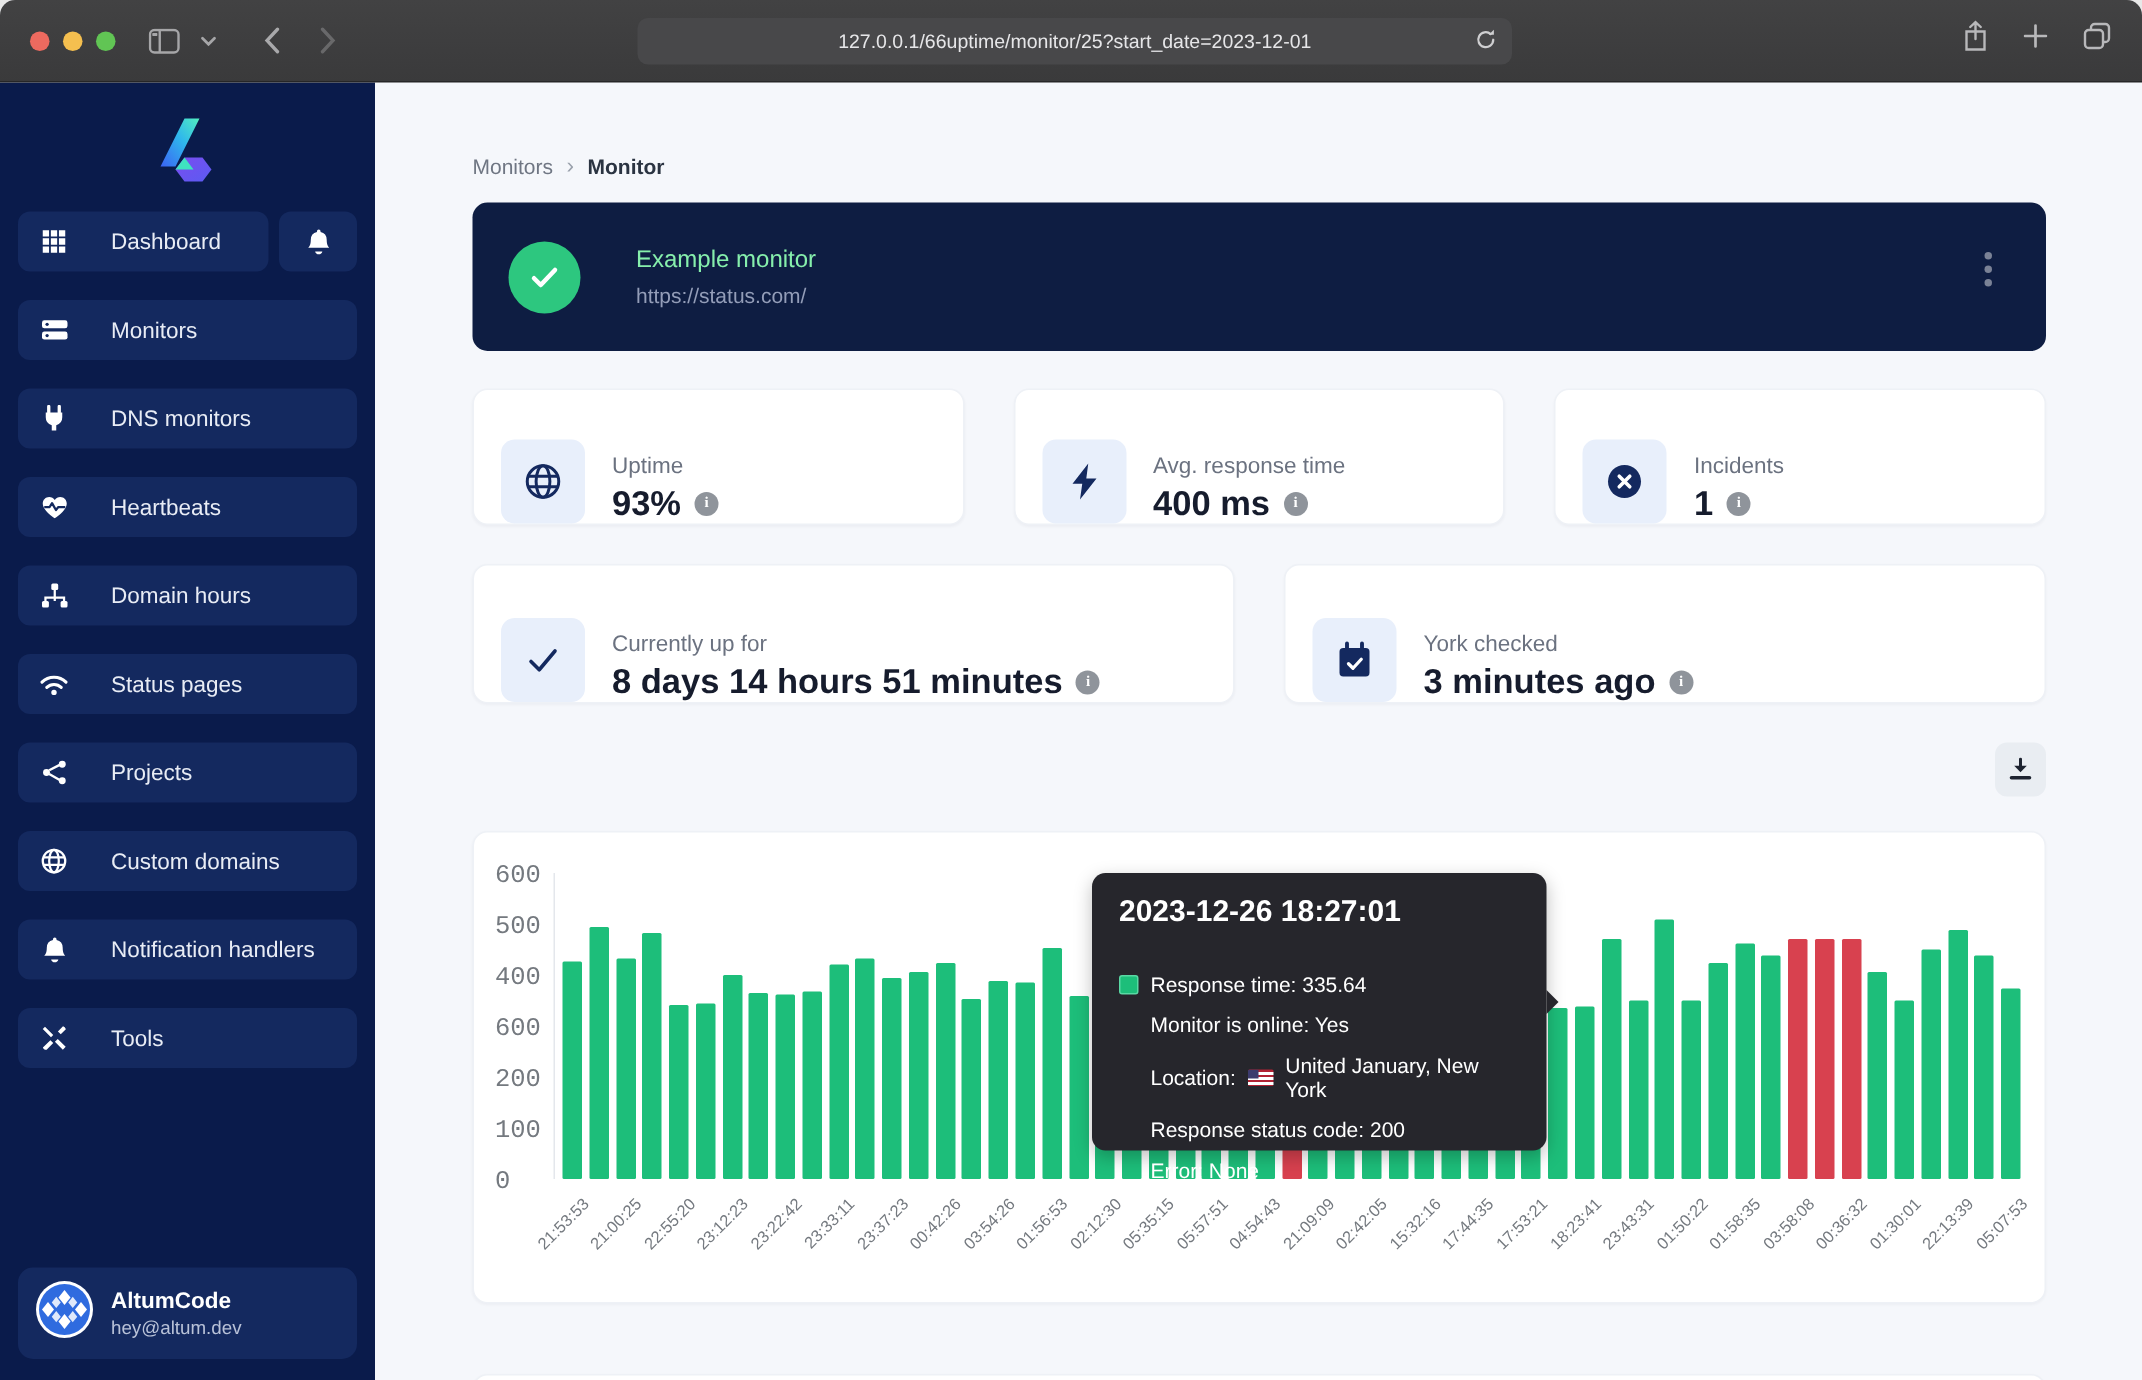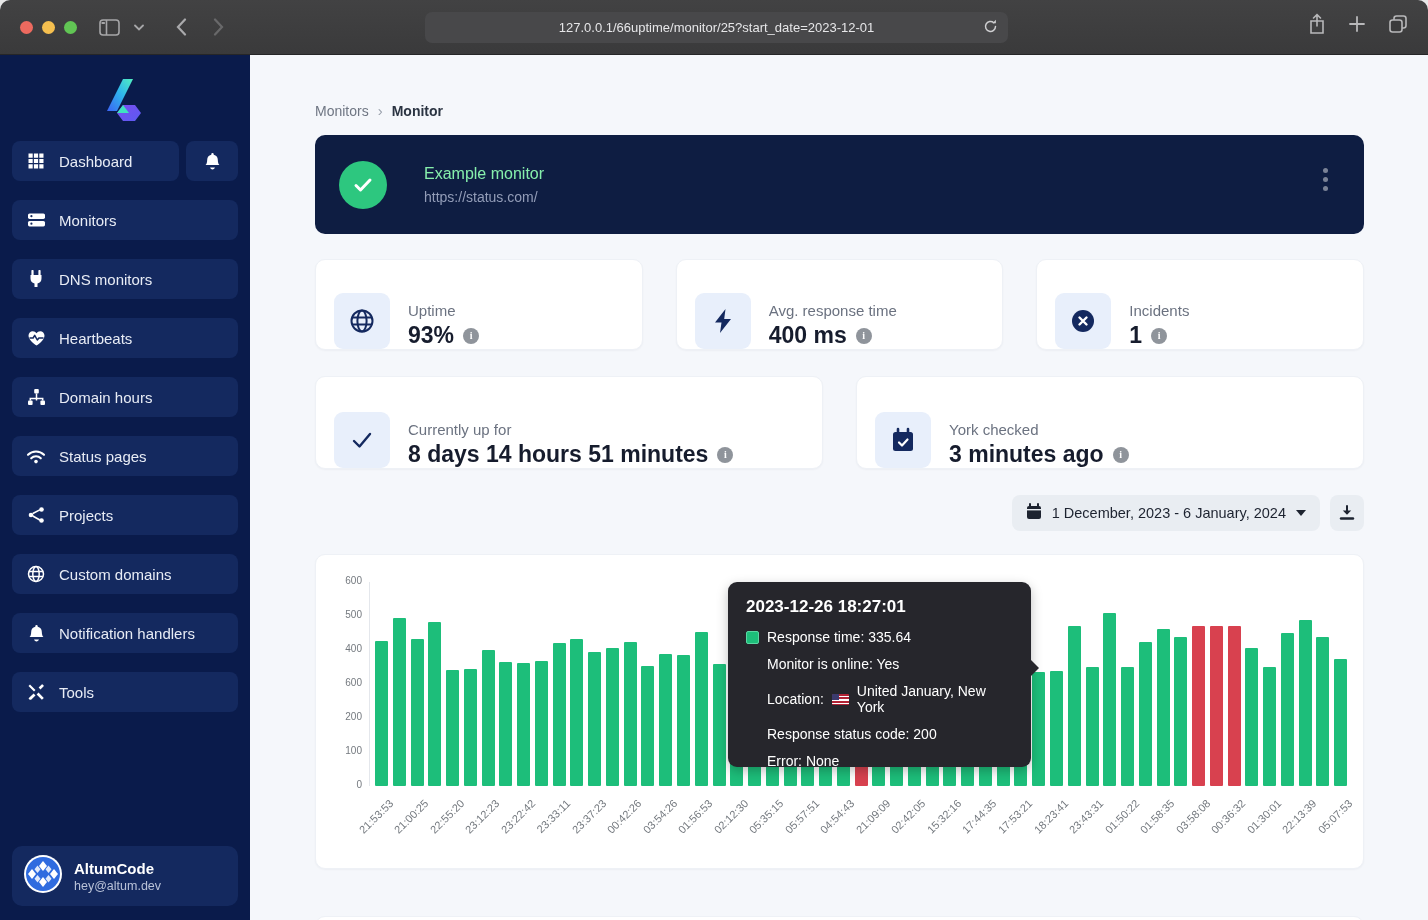--- a/index.html
+++ b/index.html
@@ -17,21 +17,21 @@
   .fwd{ opacity:.4; }
   .url-pill { position:absolute; left:425px; top:12px; width:583px; height:31px; background:#48484a; border-radius:7px; display:flex; align-items:center; justify-content:center; color:#e6e6e8; font-size:13px; }
   .url-pill .reload { position:absolute; right:9px; top:6px; }
   .right-cluster { position:absolute; right:20px; top:13px; display:flex; gap:23px; align-items:center; }
 
   
   .app { display:flex; height:865px; }
   .sidebar { width:250px; background:#0a1b4b; display:flex; flex-direction:column; padding:14px 12px 14px; flex-shrink:0; }
   .logo-wrap { display:flex; justify-content:center; padding:6px 0 18px; }
   .nav-row { display:flex; gap:7px; margin-bottom:19px; }
-  .nav-item { display:flex; align-items:center; gap:13px; height:40px; background:#14295f; border-radius:8px; padding:0 14px; color:#e8ecf5; font-size:15px; cursor:pointer; flex:1; }
+  .nav-item { display:flex; align-items:center; gap:28px; height:40px; background:#14295f; border-radius:8px; padding:0 14px; color:#e8ecf5; font-size:15px; cursor:pointer; flex:1; }
   .nav-item .ni { width:20px; display:flex; justify-content:center; }
   .nav-bell { width:52px; height:40px; background:#14295f; border-radius:8px; display:flex; align-items:center; justify-content:center; flex:none; }
   .user-card { margin-top:auto; background:#14295f; border-radius:10px; padding:9px 12px; display:flex; align-items:center; gap:12px; }
   .user-name { color:#fff; font-size:15px; font-weight:700; }
   .user-mail { color:#b9c2d8; font-size:12.5px; margin-top:2px; }
 
   .main { flex:1; padding:47px 64px 0 65px; overflow:hidden; background:#f5f7fb; }
 
   .breadcrumb { display:flex; align-items:center; gap:9px; font-size:14px; margin-bottom:16px; }
   .bc-parent{ color:#6f7683; } .bc-sep{ color:#9aa1ac; font-size:15px; } .bc-current{ color:#2b3442; font-weight:600; }
@@ -53,27 +53,27 @@
   .stat-value { color:#161c2d; font-size:23px; font-weight:700; }
   .info-dot { width:16px; height:16px; border-radius:50%; background:#8f949b; color:#fff; font-size:10px; font-weight:700; display:flex; align-items:center; justify-content:center; font-family:"Liberation Serif", serif; }
 
   .date-row { display:flex; justify-content:flex-end; gap:10px; margin:23px 0; }
   .date-btn { height:36px; background:#e9edf2; border-radius:8px; display:flex; align-items:center; gap:10px; padding:0 14px; font-size:14.5px; color:#1d2330; cursor:pointer; }
   .caret-down { width:0; height:0; border-left:5px solid transparent; border-right:5px solid transparent; border-top:6px solid #1d2330; }
   .dl-btn { width:34px; height:36px; background:#e9edf2; border-radius:8px; display:flex; align-items:center; justify-content:center; cursor:pointer; }
 
   .chart-card { position:relative; height:315px; }
   .y-axis-line { position:absolute; left:53px; top:27px; width:1px; height:204px; background:#e4e7ec; }
-  .ytick { position:absolute; width:32px; text-align:right; font-size:10px; color:#74797f; }
+  .ytick { position:absolute; width:32px; font-size:17px; color:#74797f;font-family:Liberation Mono, monospace; }
   .bar { position:absolute; border-radius:1px; }
   .xlabel { position:absolute; font-size:11px; color:#74797f; white-space:nowrap; transform:translateX(-100%) rotate(-45deg); transform-origin:100% 0; }
 
   .tooltip { position:absolute; left:412px; top:27px; width:303px; height:185px; background:#26262c; border-radius:9px; color:#fff; padding:15px 18px; z-index:5; box-shadow:0 4px 12px rgba(0,0,0,.25); }
   .tooltip:after { content:""; position:absolute; right:-8px; top:78px; border-top:8px solid transparent; border-bottom:8px solid transparent; border-left:8px solid #26262c; }
-  .tt-title { font-size:17px; font-weight:700; margin-bottom:12px; }
+  .tt-title { font-size:20px; font-weight:700; margin-bottom:28px; }
   .tt-row { font-size:14px; margin-bottom:11px; display:flex; align-items:center; gap:8px; }
   .tt-indent { padding-left:21px; }
   .tt-square { width:13px; height:13px; border-radius:2px; background:#1dbe7a; border:1px solid #5ad8a4; flex:none; }
   .flag { position:relative; width:17px; height:11px; background:repeating-linear-gradient(180deg,#b22234 0 1.7px,#ffffff 1.7px 3.4px); display:inline-block; border-radius:1px; overflow:hidden; flex:none; }
   .flag i { position:absolute; left:0; top:0; width:7px; height:6px; background:#3c3b6e; display:block; }
 
   .stub-card { height:40px; margin-top:47px; border-radius:10px 10px 0 0; }
 </style>
 </head>
 <body>
@@ -410,31 +410,20 @@
             <div class="stat-label">York checked</div>
             <div class="stat-value-row">
               <span class="stat-value">3 minutes ago</span>
               <span class="info-dot">i</span>
             </div>
           </div>
         </div>
       </div>
 
       <div class="date-row">
-        <div class="date-btn">
-          <span>
-            <svg width="16" height="17" viewBox="0 0 16 17">
-                <path d="M4 1v3M12 1v3" stroke="#1d2330" stroke-width="2" stroke-linecap="round"></path>
-                <rect x="1" y="3" width="14" height="13" rx="2" fill="#1d2330"></rect>
-                <rect x="1" y="6" width="14" height="1.4" fill="#e9edf2"></rect>
-              </svg>
-          </span>
-          <span>1 December, 2023 - 6 January, 2024</span>
-          <span class="caret-down"></span>
-        </div>
         <div class="dl-btn">
           <svg width="16" height="16" viewBox="0 0 16 16">
               <path d="M8 1v7" stroke="#1d2330" stroke-width="2" stroke-linecap="round"></path>
               <path d="M3.8 5.5 8 9.8l4.2-4.3z" fill="#1d2330"></path>
               <path d="M2 13.5h12" stroke="#1d2330" stroke-width="2.4" stroke-linecap="round"></path>
             </svg>
         </div>
       </div>
 
       <div class="card chart-card">

